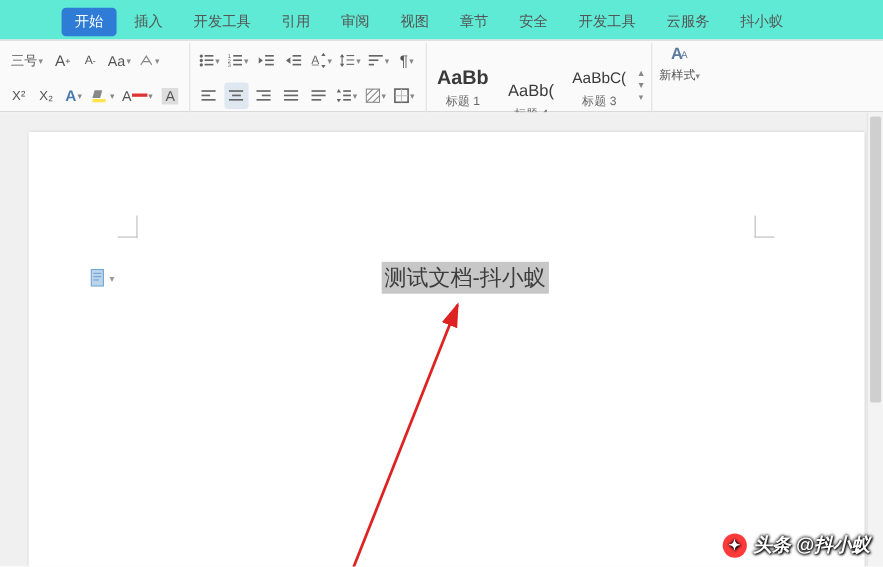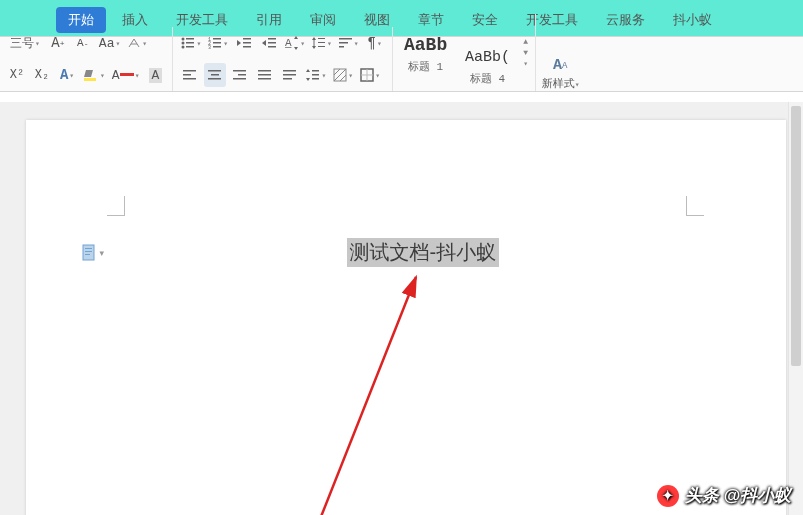--- a/index.html
+++ b/index.html
@@ -30,27 +30,26 @@
     white-space: nowrap;
   }
   .tab.active {
     background: #2e7cd6;
     color: #fff;
   }
 
   
   .ribbon {
     display: flex;
-    align-items: flex-end;
-    height: 56px;
+    align-items: flex-start;
+    height: 66px;
     border-top: 1px solid #d6d6d6;
     border-bottom: 1px solid #d6d6d6;
     background: #fafafa;
     padding: 2px 0 0 0;
-    font-family: Liberation Mono, monospace;
   }
   .group {
     display: flex;
     flex-direction: column;
     padding: 2px 6px;
     gap: 4px;
     border-right: 1px solid #e2e2e2;
   }
   .row {
     display: flex;
@@ -427,20 +426,24 @@
 
   <div class="styles">
     <div class="style-item">
       <div class="style-preview big">AaBb</div>
       <div class="style-label">标题 1</div>
     </div>
     <div class="style-item">
       <div class="style-preview" style="font-size:15px;margin-top:24px;">AaBb(</div>
       <div class="style-label">标题 4</div>
     </div>
+    <div class="style-item">
+      <div class="style-preview" style="font-size:14px;">AaBbC(</div>
+      <div class="style-label">标题 3</div>
+    </div>
     <div style="width:14px;display:flex;flex-direction:column;justify-content:center;gap:2px;">
       <span style="font-size:8px;color:#888;text-align:center;">▲</span>
       <span style="font-size:8px;color:#888;text-align:center;">▼</span>
       <span style="font-size:8px;color:#888;text-align:center;">▾</span>
     </div>
   </div>
 
   <div class="new-style">
     <span class="ico">
         <svg width="20" height="20">

